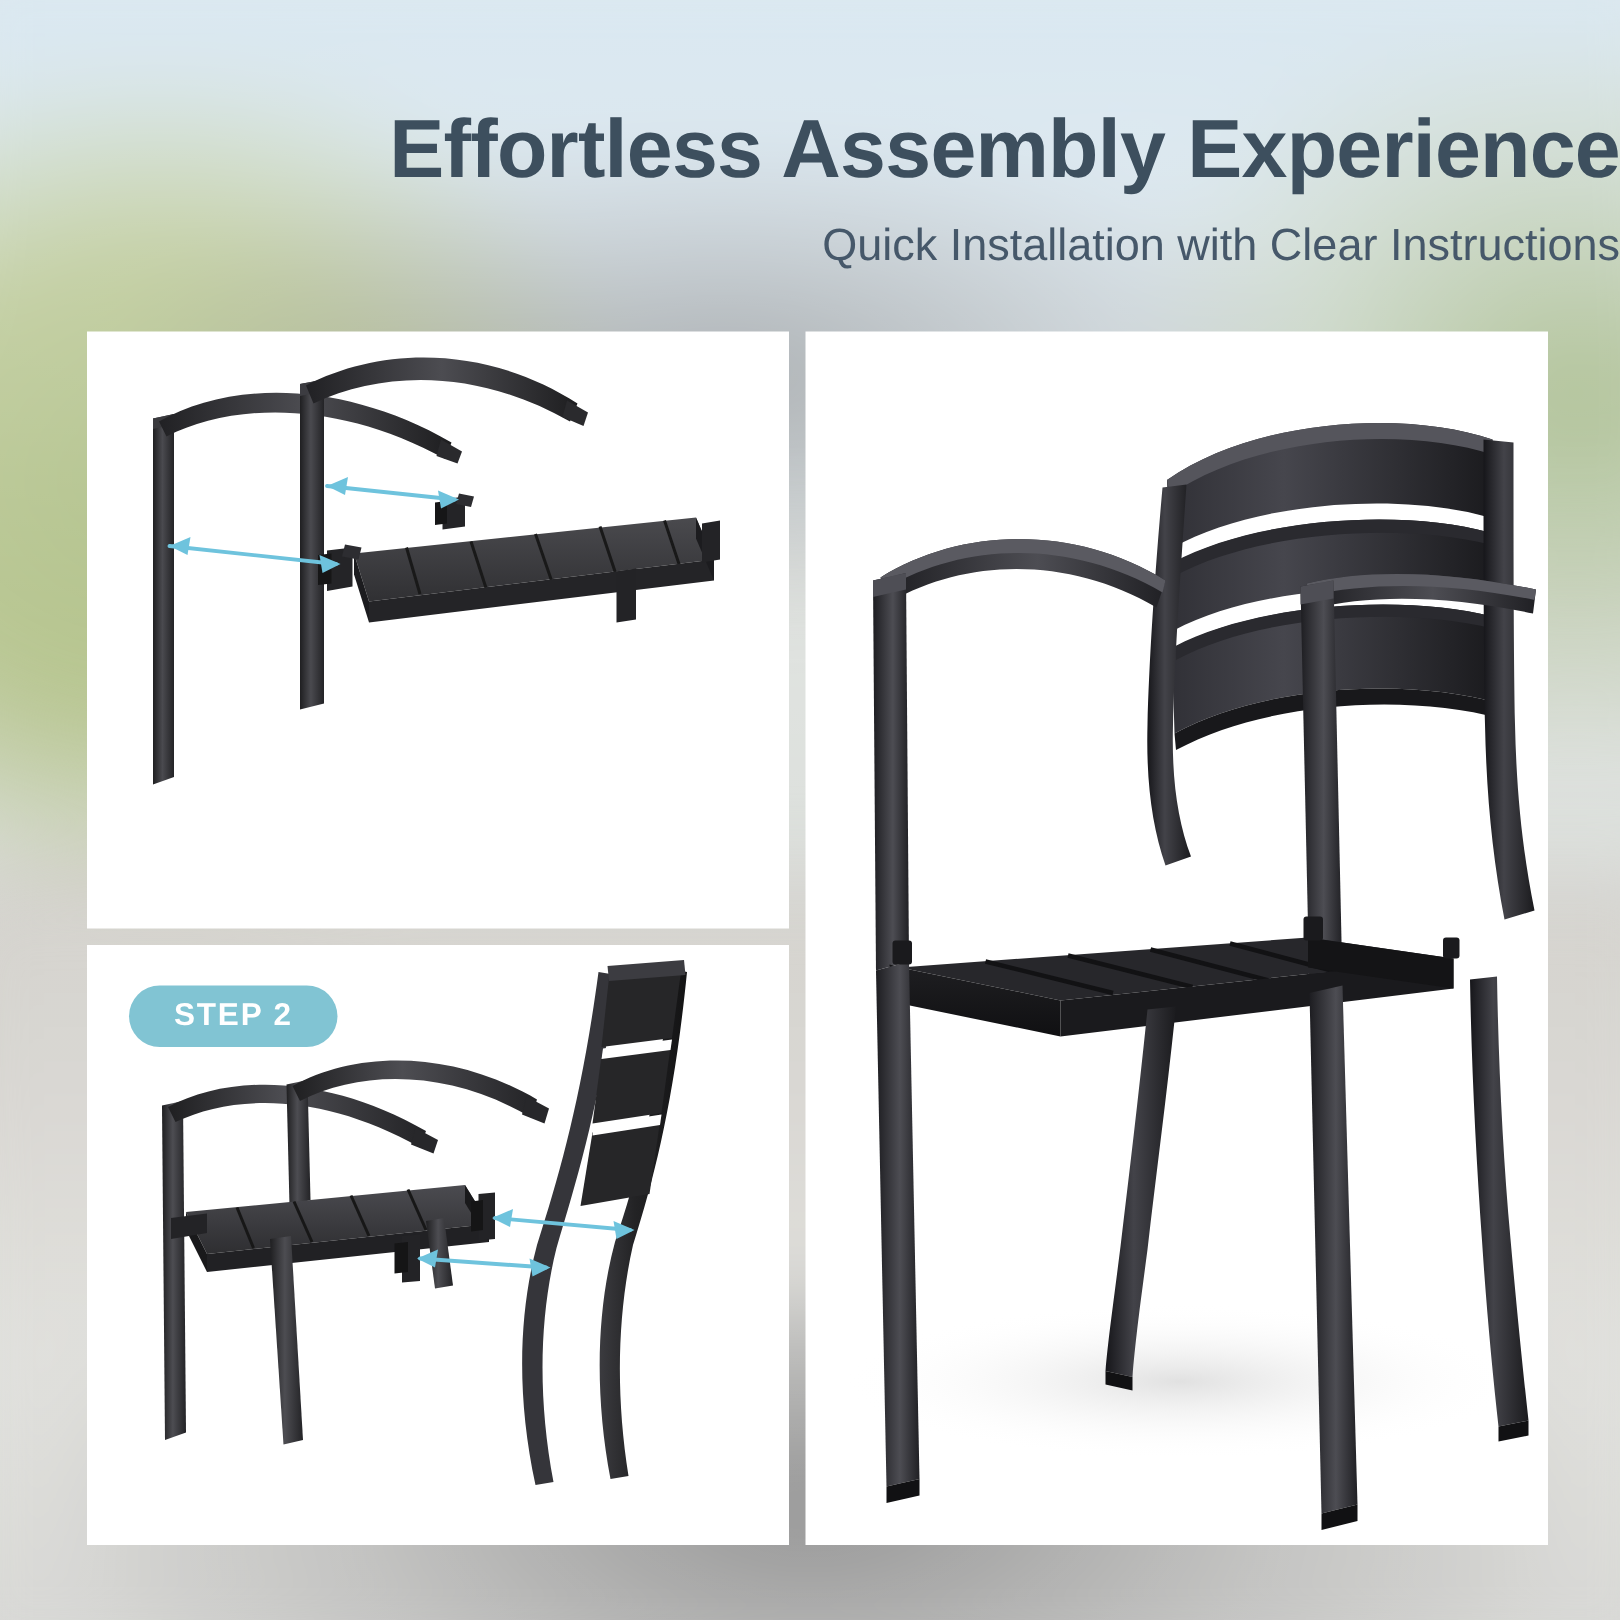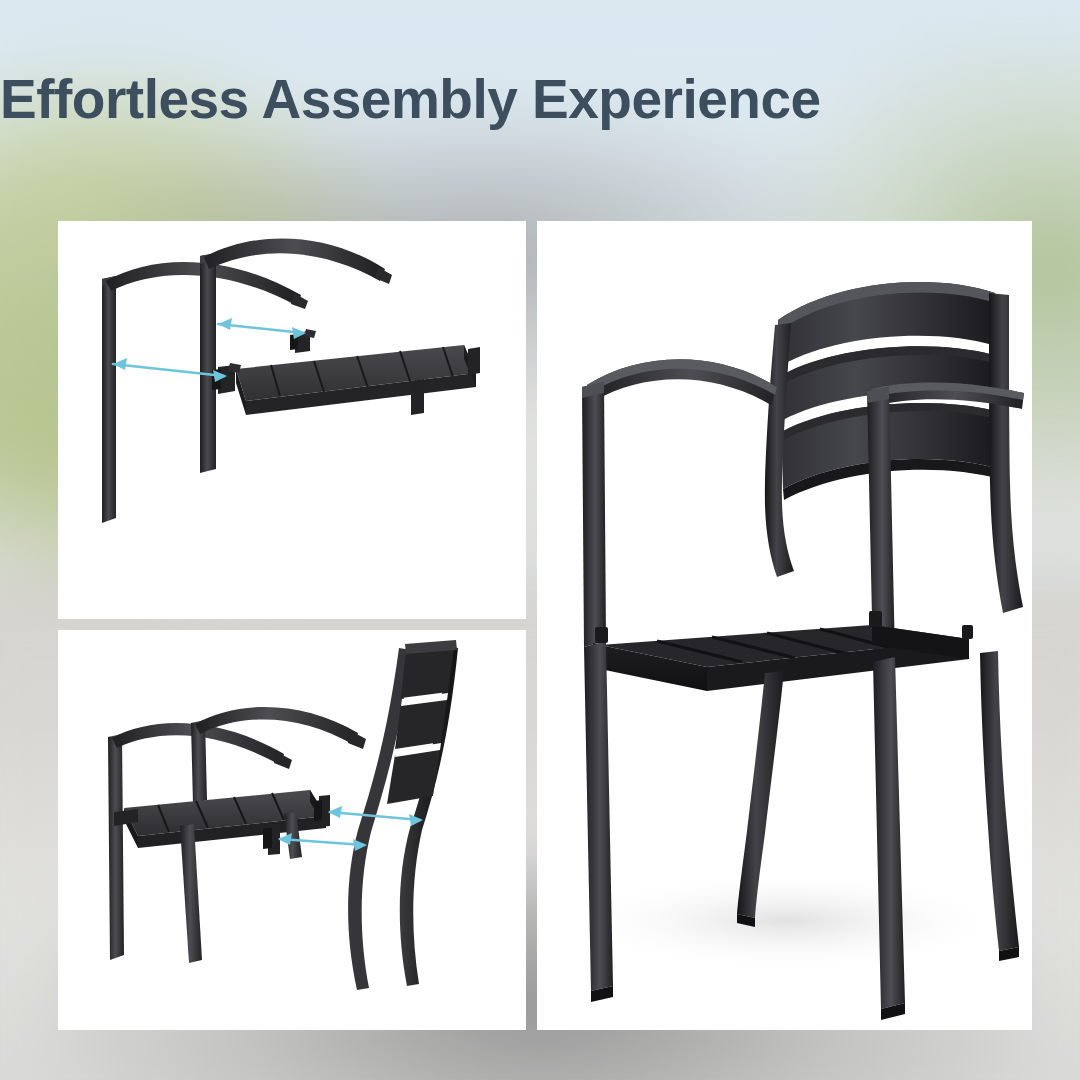--- a/index.html
+++ b/index.html
@@ -42,21 +42,21 @@
     position:absolute; left:8%; bottom:-8%; width:84%; height:30%;
     background:radial-gradient(ellipse at 50% 40%, rgba(85,85,88,0.6) 0%, rgba(130,130,132,0.3) 45%, rgba(180,180,180,0) 78%);
   }
   .bg-veil {
     position:absolute; inset:0;
     background:linear-gradient(180deg, rgba(255,255,255,0.42) 0%, rgba(255,255,255,0.30) 25%, rgba(255,255,255,0.10) 55%, rgba(255,255,255,0.10) 100%);
   }
   .bg-blur { position:absolute; inset:-40px; filter:blur(26px); }
 
   
-  .header { position:absolute; left:0; top:0; width:1080px; text-align:left; }
+  .header { position:absolute; left:0; top:0; width:1080px; text-align:right; }
   .title {
     margin-top:72px; font-size:55px; font-weight:bold; letter-spacing:-0.5px;
     color:#3d4f5e; line-height:1.0;
   }
   .subtitle {
     margin-top:20px; font-size:30px; font-weight:normal; color:#46586a;
   }
 
   
   .panel {
@@ -91,20 +91,21 @@
       <div class="bg-darkband"></div>
       <div class="bg-tan"></div>
       <div class="bg-ground"></div>
       <div class="bg-shadow"></div>
     </div>
     <div class="bg-veil"></div>
   </div>
 
   <div class="header">
     <div class="title">Effortless Assembly Experience</div>
+    <div class="subtitle">Quick Installation with Clear Instructions</div>
   </div>
 
   <div class="panel" id="panel-step1">
     <svg class="illu" viewBox="0 0 468 398">
       <defs>
         <linearGradient id="metal1" x1="0" y1="0" x2="1" y2="0">
           <stop offset="0%" stop-color="#1f1f21"></stop>
             <stop offset="45%" stop-color="#4a4a4f"></stop>
             <stop offset="100%" stop-color="#232326"></stop>
         </linearGradient>
@@ -277,20 +278,21 @@
         <polygon points="270,182 284,176 282,188" stroke="none"></polygon>
         <polygon points="365,190 351,184 353,196" stroke="none"></polygon>
       </g>
       <g stroke="#6ec3dd" stroke-width="2.6" fill="#6ec3dd">
         <line x1="222" y1="209" x2="306" y2="215" stroke-linecap="round"></line>
         <polygon points="220,209 234,203 232,215" stroke="none"></polygon>
         <polygon points="309,215 295,209 297,221" stroke="none"></polygon>
       </g>
     </svg>
 
+    <div class="step-badge">STEP 2</div>
   </div>
 
   <div class="panel" id="panel-hero">
     <svg class="illu" viewBox="0 0 495 809">
       <defs>
         <linearGradient id="hmetal" x1="0" y1="0" x2="1" y2="0">
           <stop offset="0%" stop-color="#16161a"></stop>
             <stop offset="40%" stop-color="#434349"></stop>
             <stop offset="100%" stop-color="#1b1b1e"></stop>
         </linearGradient>

